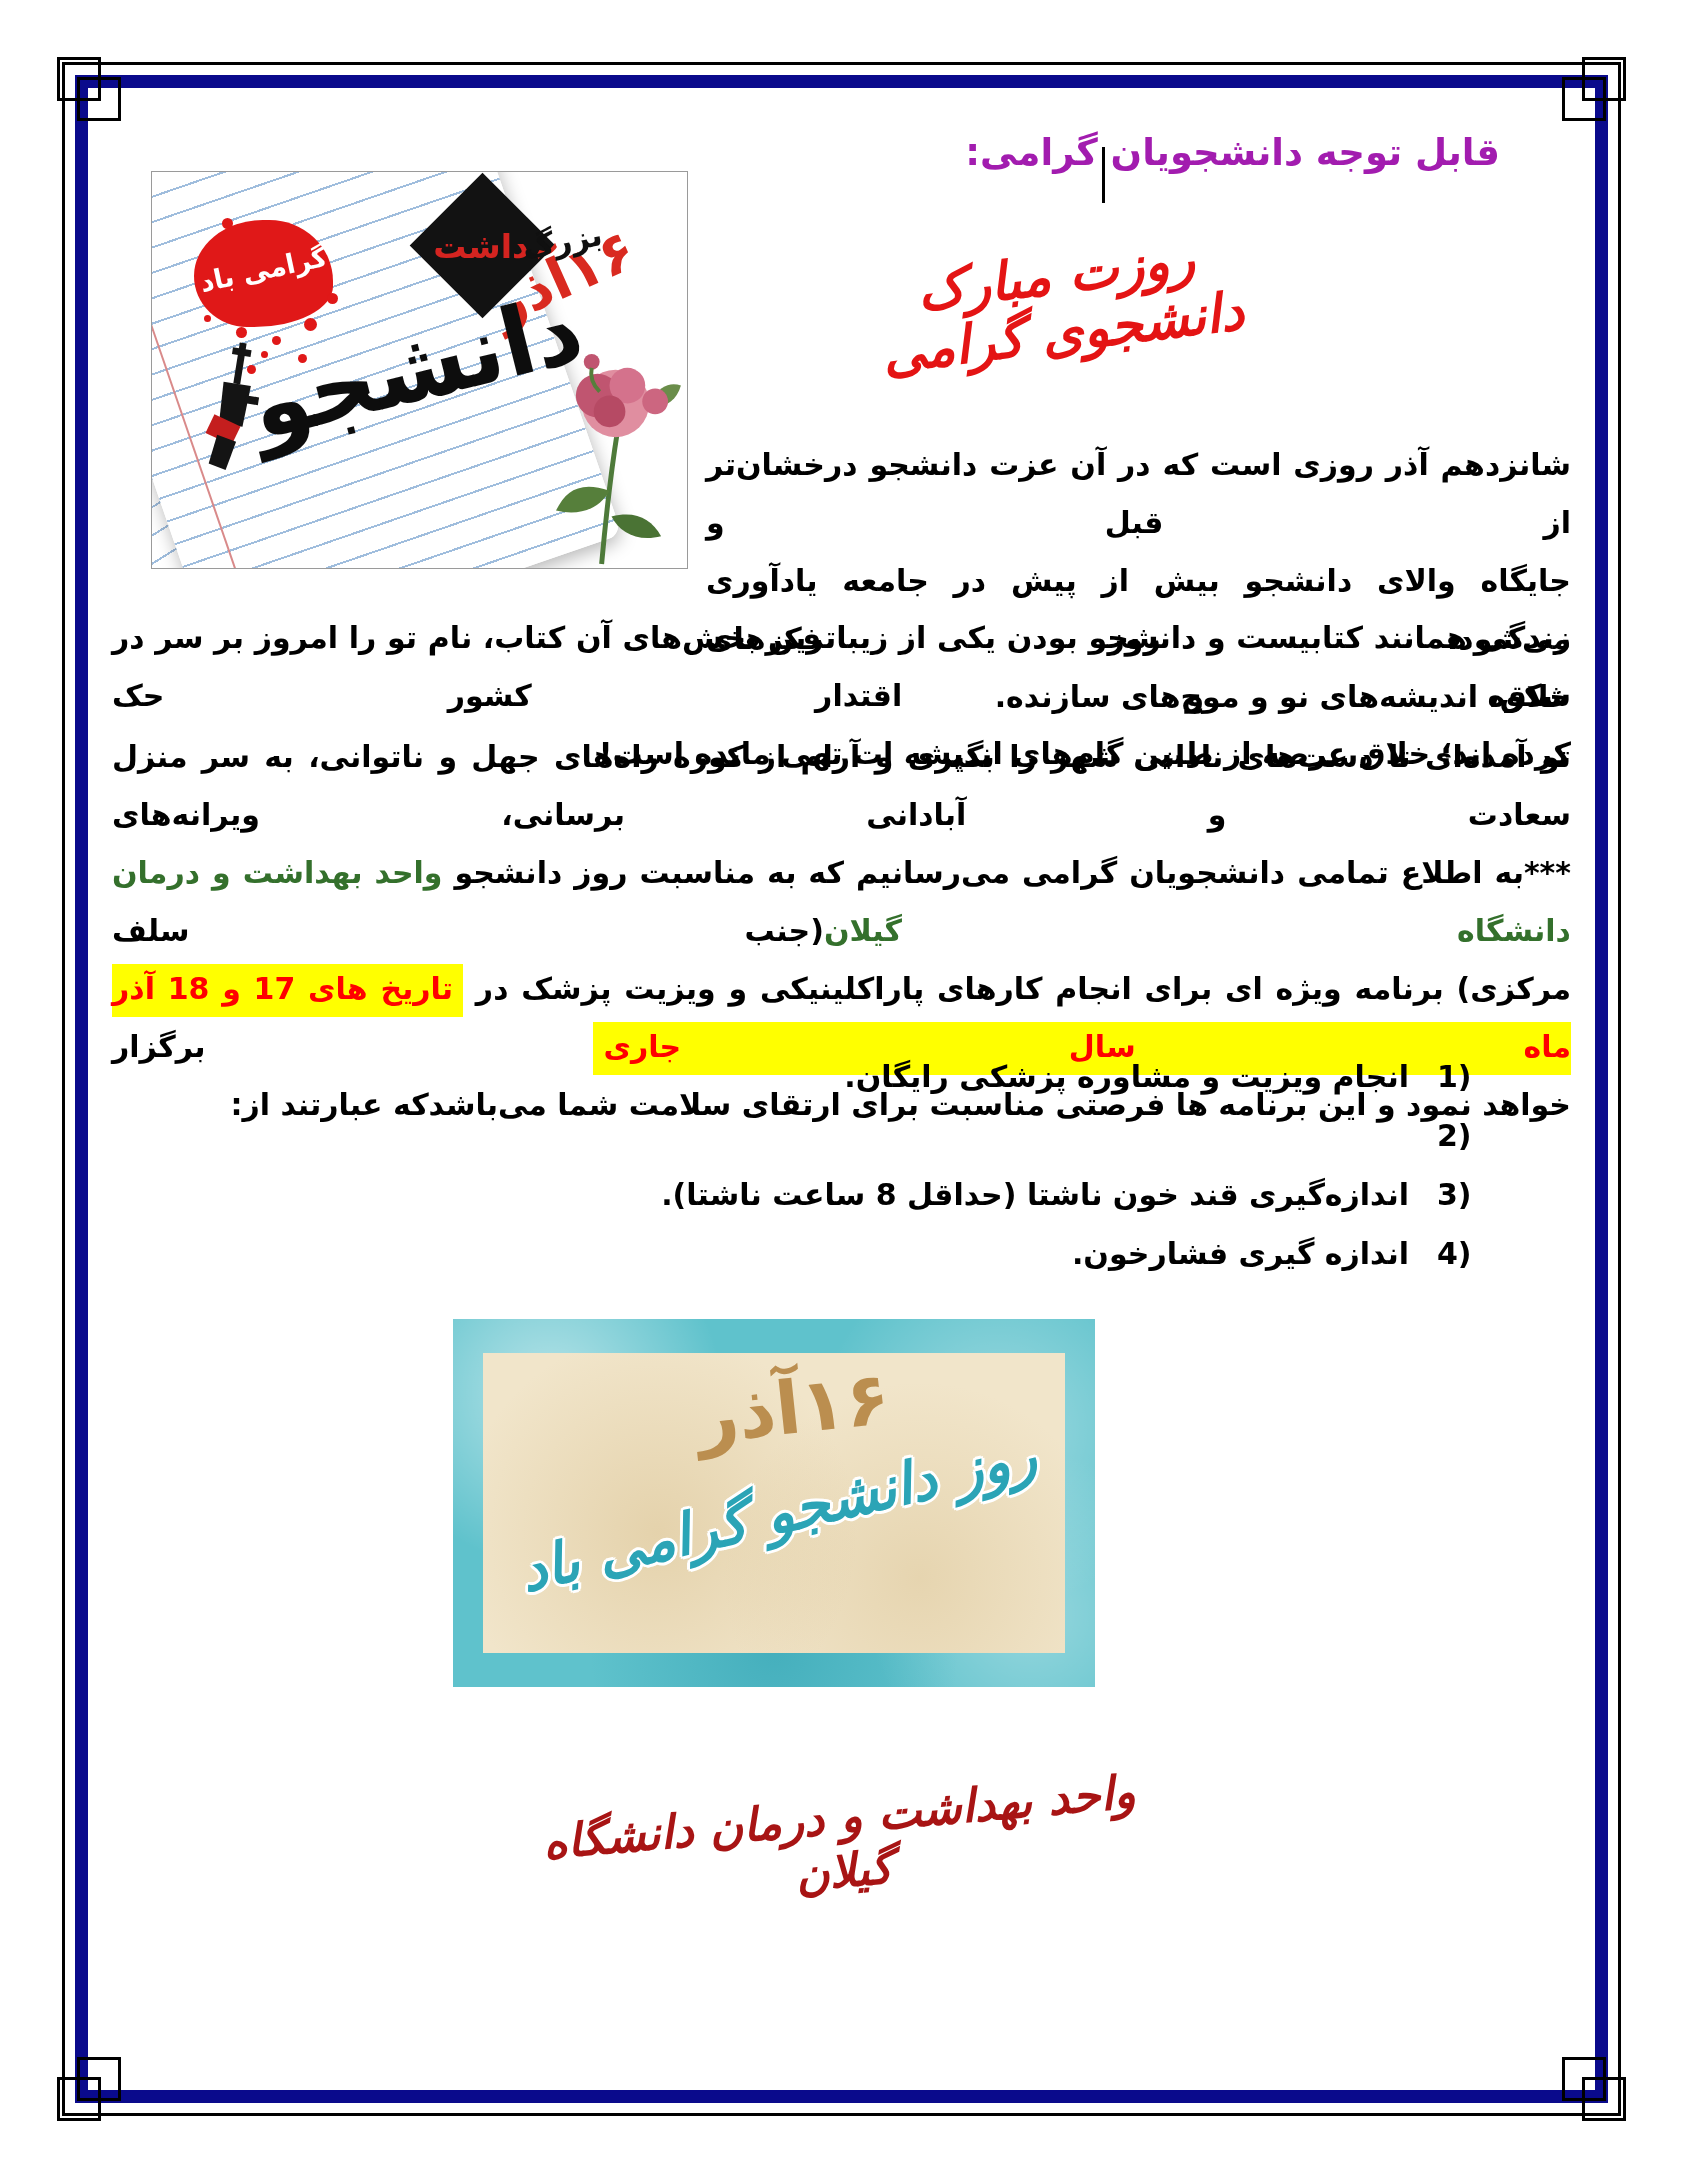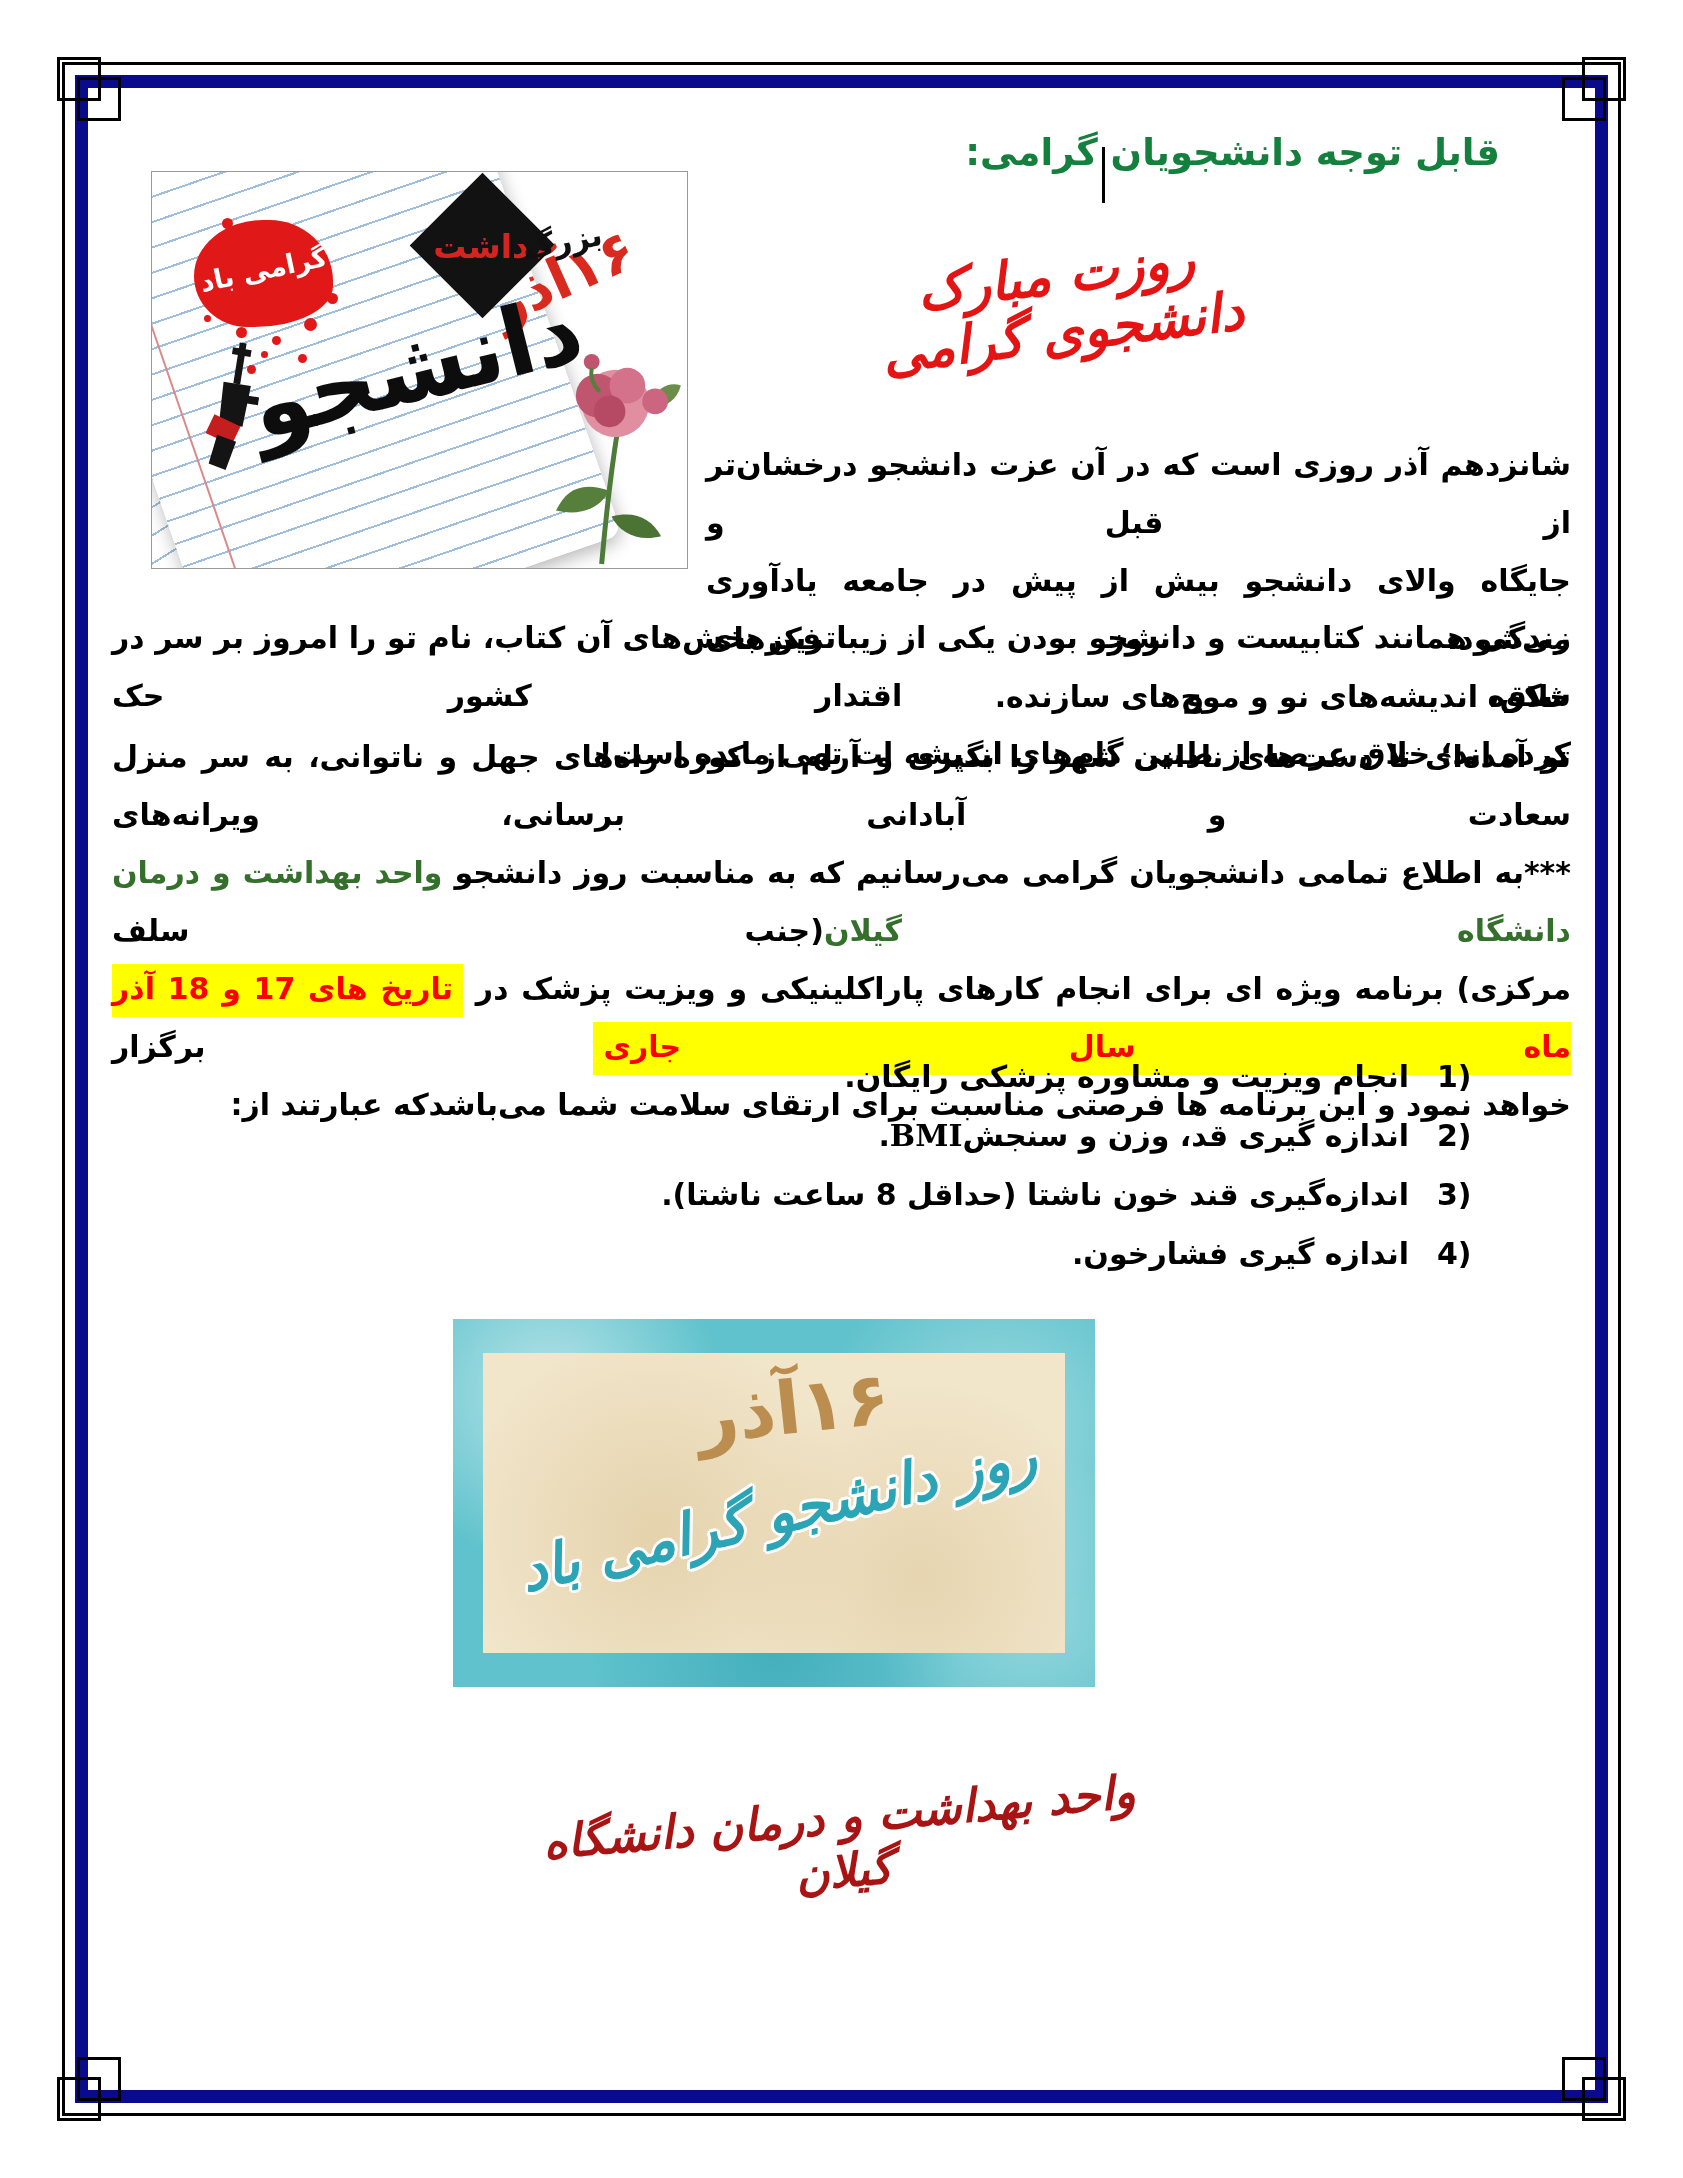--- a/index.html
+++ b/index.html
@@ -15,21 +15,21 @@
     border:13px solid #0a0a8c; pointer-events:none; }
   .corner-sq { position:absolute; width:38px; height:38px; border:3px solid #000;
     background:transparent; pointer-events:none; }
   .c-tl1{left:57px;top:57px;} .c-tl2{left:77px;top:77px;}
   .c-tr1{right:57px;top:57px;} .c-tr2{right:77px;top:77px;}
   .c-bl1{left:57px;bottom:57px;} .c-bl2{left:77px;bottom:77px;}
   .c-br1{right:57px;bottom:57px;} .c-br2{right:77px;bottom:77px;}
 
   
   .green-header { position:absolute; top:131px; right:183px;
-    font-size:37px; font-weight:bold; color:#15803d; letter-spacing:0; }
+    font-size:37px; font-weight:bold; color:#a21caf; letter-spacing:0; }
   .text-cursor { position:absolute; left:1102px; top:147px; width:3px; height:56px; background:#000; }
 
   
   .red-title { position:absolute; left:812px; top:246px; width:495px; text-align:center;
     font-size:53px; font-weight:bold; font-style:italic; color:#e41414;
     transform:rotate(-7deg); line-height:1.1; }
 
   
   .hero { position:absolute; left:151px; top:171px; width:535px; height:396px;
     background:#fff; border:1px solid #9a9a9a; overflow:hidden; }
@@ -187,21 +187,20 @@
     <div class="line last">خواهد نمود و این برنامه ها فرصتی مناسبت برای ارتقای سلامت  شما می‌باشدکه عبارتند از:</div>
   </div>
 
   <div class="med-list">
     <div class="list-item">
       <span class="num" dir="ltr">1)</span>
       <span class="txt">انجام ویزیت و مشاوره پزشکی رایگان.</span>
     </div>
     <div class="list-item">
       <span class="num" dir="ltr">2)</span>
-      <span class="txt"><span>اندازه گیری قد، وزن و سنجش</span><span class="latin">BMI</span><span>.</span></span>
     </div>
     <div class="list-item">
       <span class="num" dir="ltr">3)</span>
       <span class="txt">اندازه‌گیری قند خون ناشتا (حداقل 8 ساعت ناشتا).</span>
     </div>
     <div class="list-item">
       <span class="num" dir="ltr">4)</span>
       <span class="txt">اندازه گیری فشارخون.</span>
     </div>
   </div>

